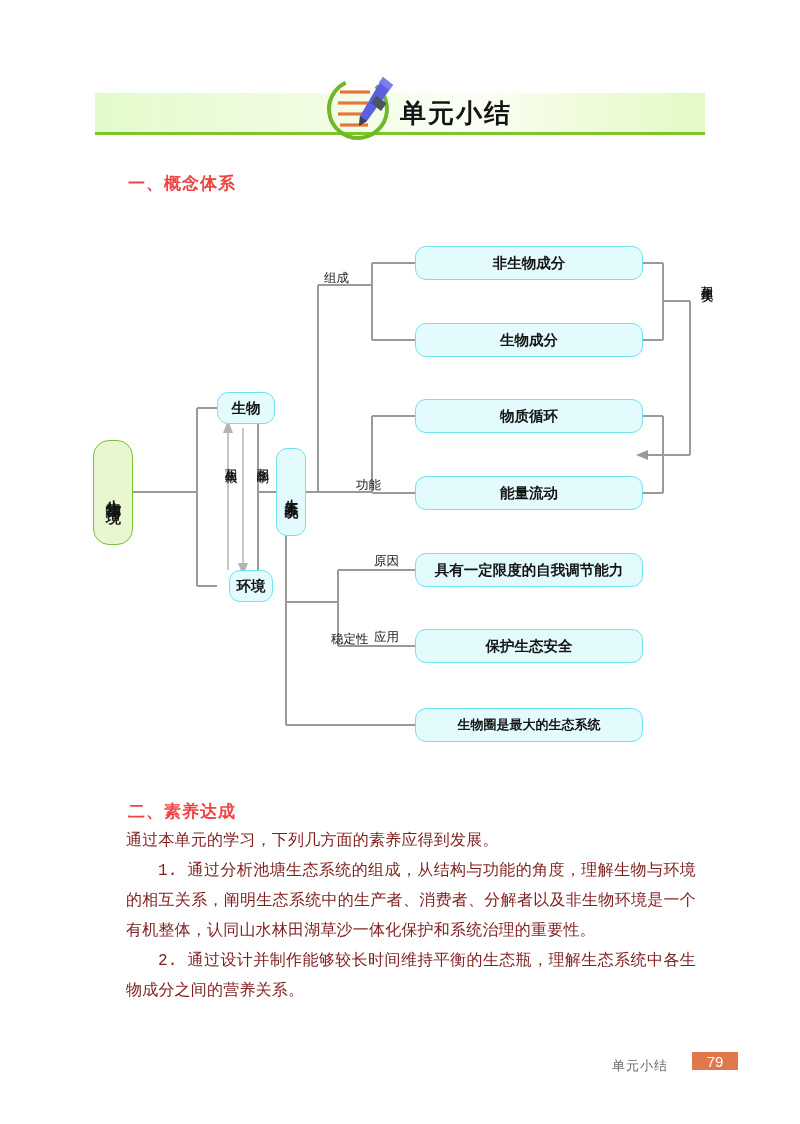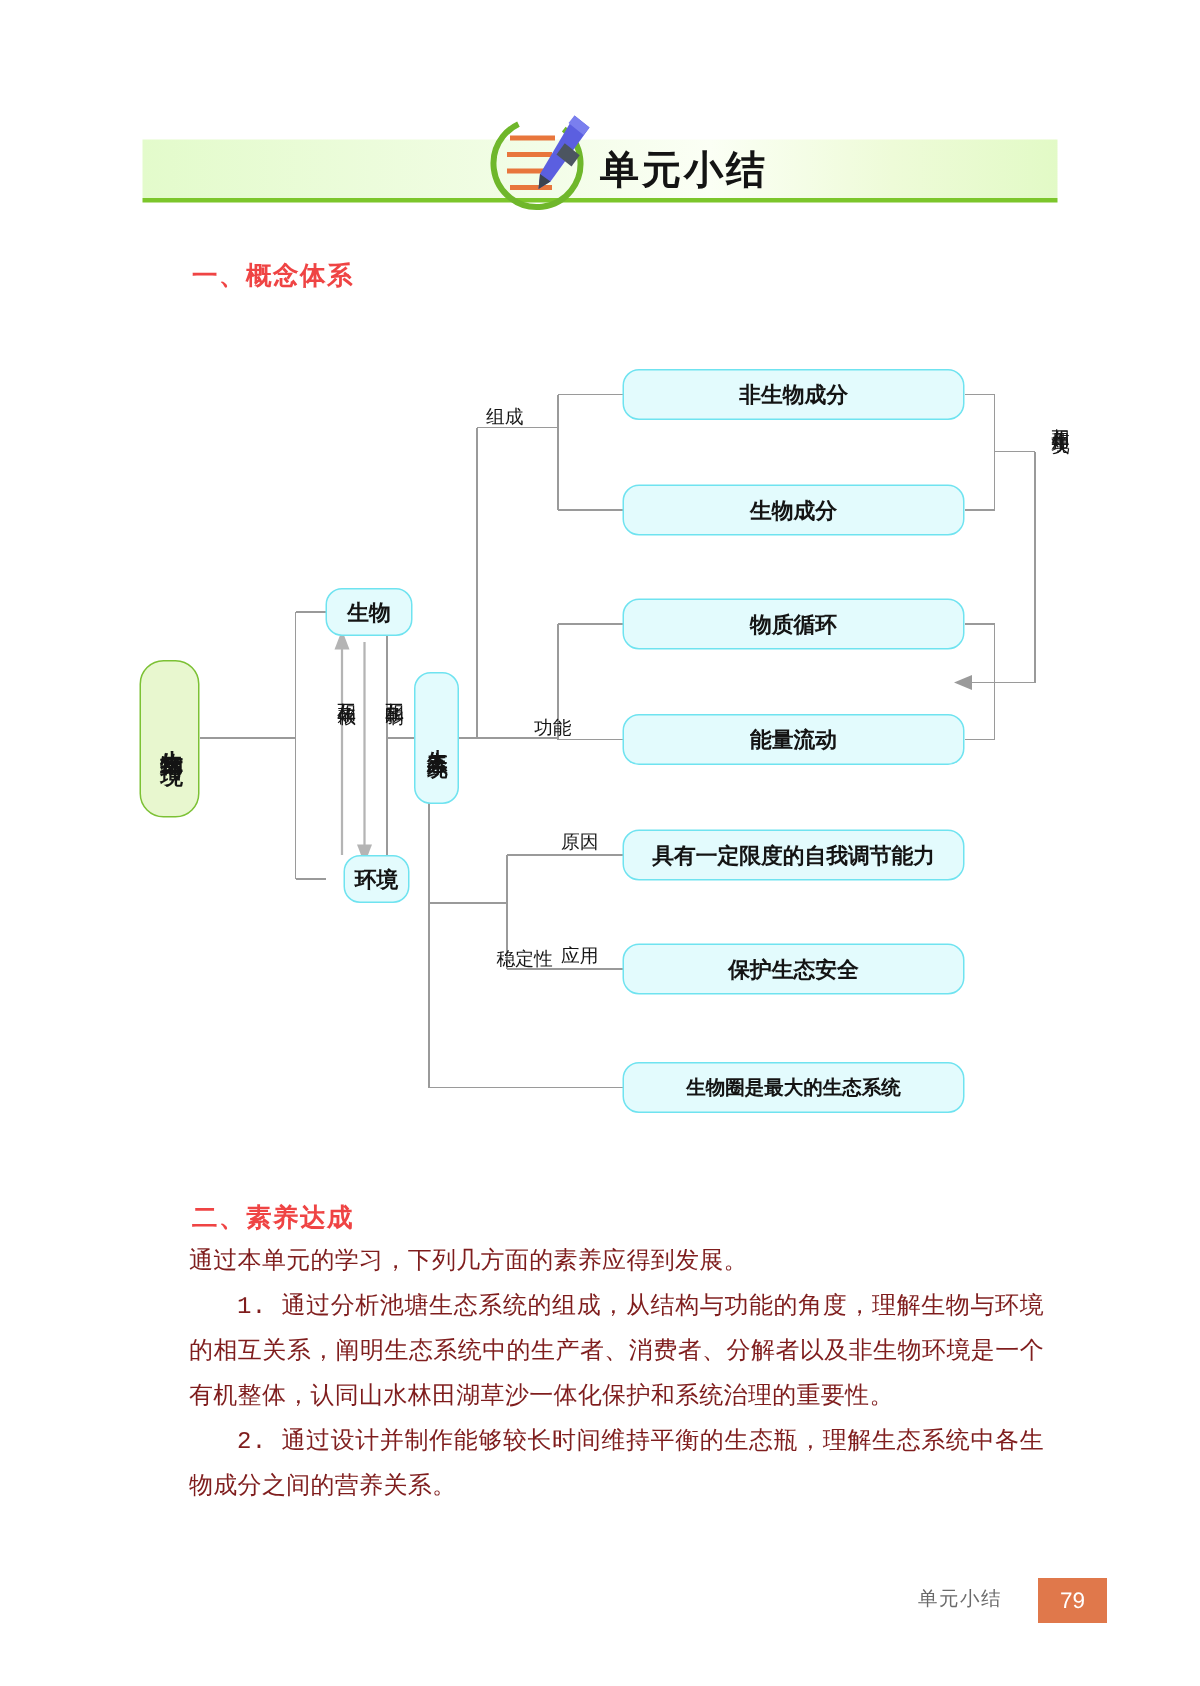--- a/index.html
+++ b/index.html
@@ -130,21 +130,21 @@
     font-family: "Liberation Serif", "DejaVu Serif", serif;
     font-size: 13px;
     color: #6a6a6a;
     letter-spacing: 1px;
   }
   .footer-page {
     position: absolute;
     right: 62px;
     top: 1052px;
     width: 46px;
-    height: 30px;
+    height: 18px;
     background: #e0784b;
     color: #ffffff;
     font-family: "Liberation Sans", "DejaVu Sans", sans-serif;
     font-size: 15px;
     display: flex;
     align-items: center;
     justify-content: center;
     text-align: right;
   }
 </style>

